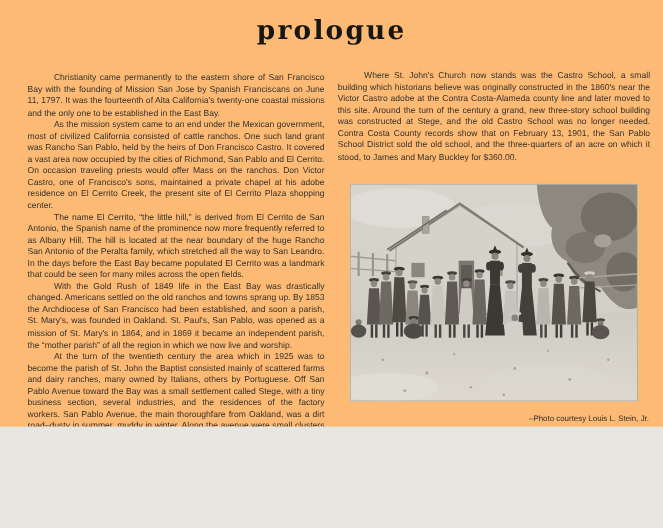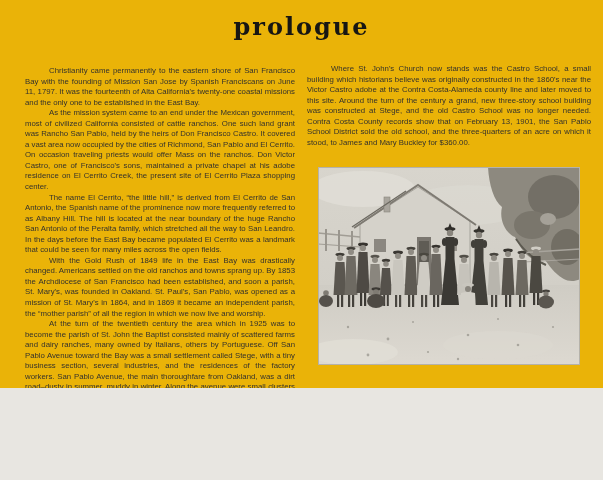--- a/index.html
+++ b/index.html
@@ -1,18 +1,18 @@
 <!DOCTYPE html>
 <html><head>
 <meta charset="utf-8">
 <style>
   html,body { margin:0; padding:0; background:#e8e6e1; }
   .page {
     position:relative; width:603px; height:388px;
-    background:#eab308; overflow:hidden;
+    background:#fdba74; overflow:hidden;
     font-family:"Liberation Sans", sans-serif;
     color:#34322c;
   }
   .title {
     position:absolute; top:12px; left:0; width:100%;
     text-align:center;
     font-family:"DejaVu Serif", serif;
     font-weight:700; font-size:24px; letter-spacing:2px;
     text-transform:lowercase; color:#171613;
   }
@@ -254,19 +254,20 @@
           <circle cx="180" cy="152" r="1"></circle>
         <circle cx="50" cy="188" r="1.4"></circle>
           <circle cx="140" cy="192" r="1.2"></circle>
       </g>
 
       <rect x="0.5" y="0.5" width="261" height="197" fill="none" stroke="#b5b2aa" stroke-width="1"></rect>
     </svg>
   </figure>
 
   <div class="caption">
+    <div class="cap-credit">–Photo courtesy Louis L. Stein, Jr.</div>
   </div>
 
   <div class="sponsor">This page is sponsored by Atlas Liquor, 11382 San Pablo Avenue, El Cerrito.</div>
 
   <div class="pagenum">9</div>
 
 </div>
 
 </body></html>

